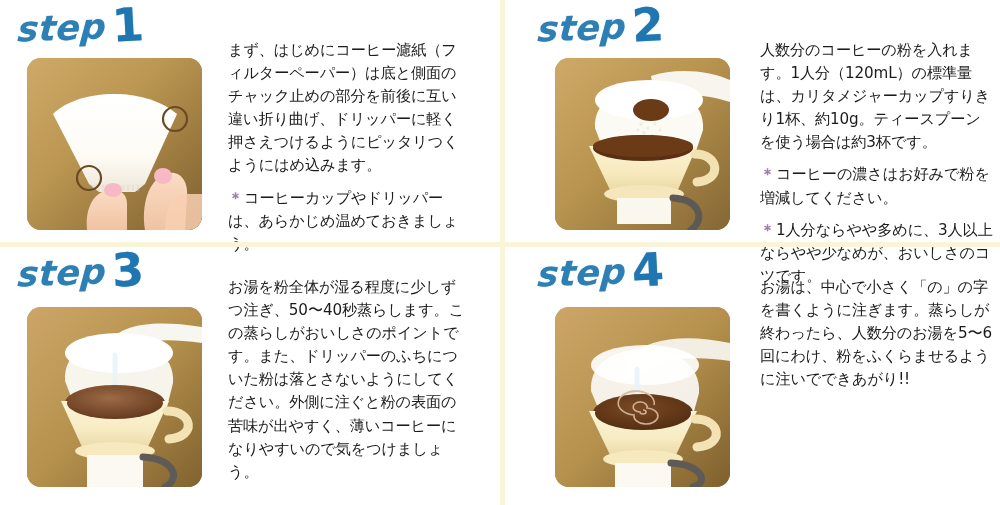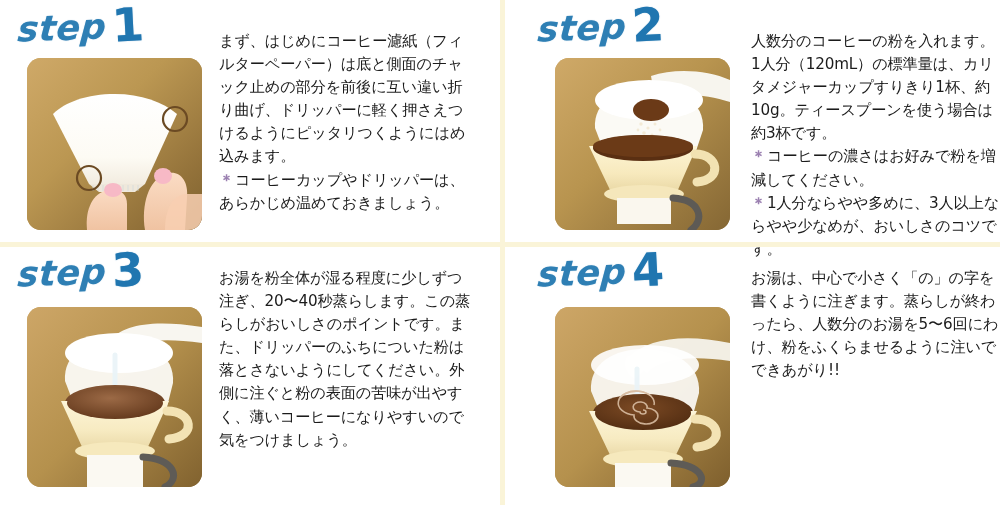--- a/index.html
+++ b/index.html
@@ -110,21 +110,21 @@
     top: 30px;
     width: 256px;
     font-family: "DejaVu Sans", sans-serif;
     font-size: 15.2px;
     line-height: 1.52;
     color: #1b1b1b;
     letter-spacing: -0.15px;
   }
   .panel.right .copy { left: 251px; width: 252px; }
   .p3 .copy, .p4 .copy { top: 22px; }
-  .copy p { margin: 0; }
+  .copy p { margin: 9px; }
   .note .ast {
     color: #9a7fb0;
     font-weight: 700;
     padding-right: 1px;
   }
 </style>
 </head>
 <body>
 
 <div id="grid">
@@ -301,21 +301,21 @@
           <path d="M140 104 C166 104 170 130 142 132" fill="none" stroke="#f3e3b4" stroke-width="9" stroke-linecap="round"></path>
 
           <ellipse cx="88" cy="144" rx="40" ry="9" fill="#f6e9bd"></ellipse>
           <rect x="60" y="148" width="56" height="32" fill="#fbf9f2"></rect>
 
           <path d="M116 150 C148 152 154 172 138 180" fill="none" stroke="#5e5b56" stroke-width="7" stroke-linecap="round"></path>
         </svg>
       </div>
 
       <div class="copy">
-        <p>お湯を粉全体が湿る程度に少しずつ注ぎ、20〜40秒蒸らします。この蒸らしがおいしさのポイントです。また、ドリッパーのふちについた粉は落とさないようにしてください。外側に注ぐと粉の表面の苦味が出やすく、薄いコーヒーになりやすいので気をつけましょう。</p>
+        <p>お湯を粉全体が湿る程度に少しずつ注ぎ、50〜40秒蒸らします。この蒸らしがおいしさのポイントです。また、ドリッパーのふちについた粉は落とさないようにしてください。外側に注ぐと粉の表面の苦味が出やすく、薄いコーヒーになりやすいので気をつけましょう。</p>
       </div>
     </div>
   </section>
 
   <section class="panel right p4">
     <div class="panel-inner">
       <div class="step-head">
         <span class="step-word">step</span>
         <span class="step-num">4</span>
       </div>

